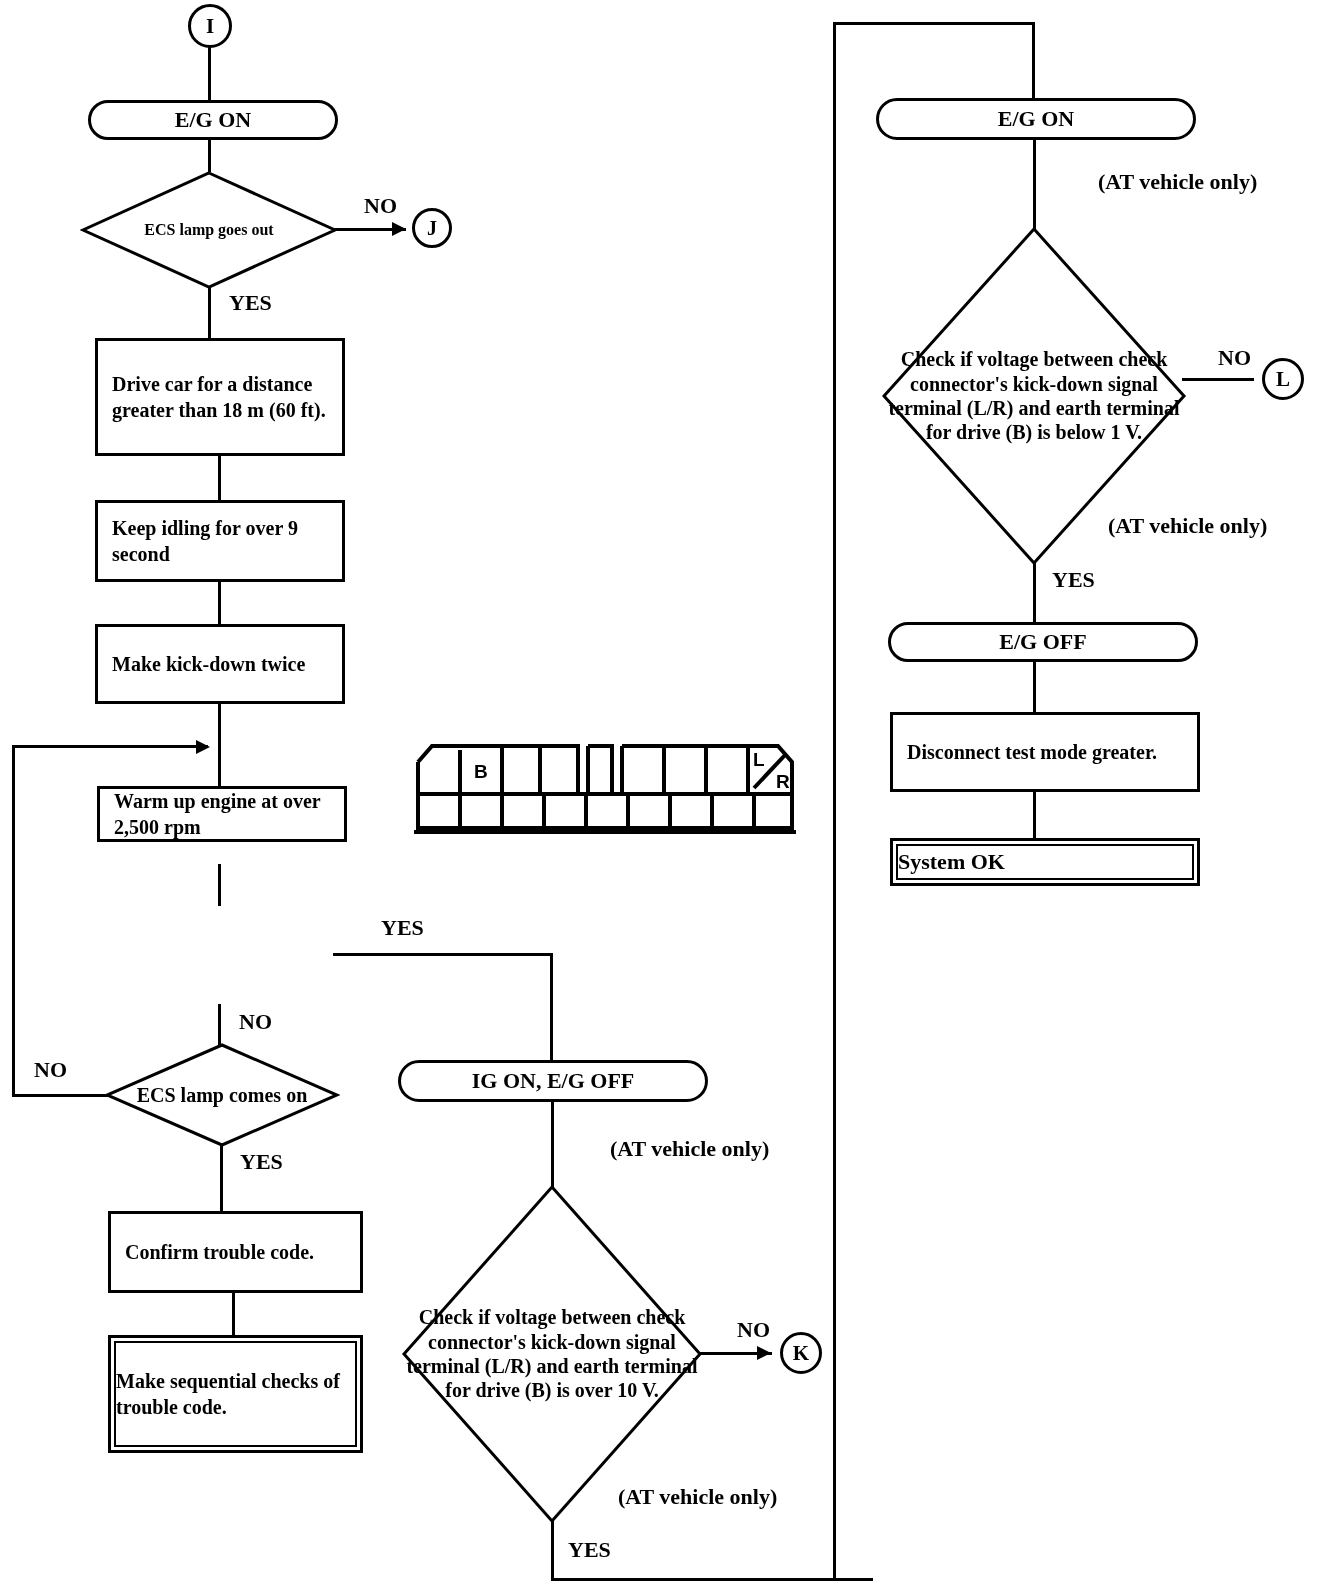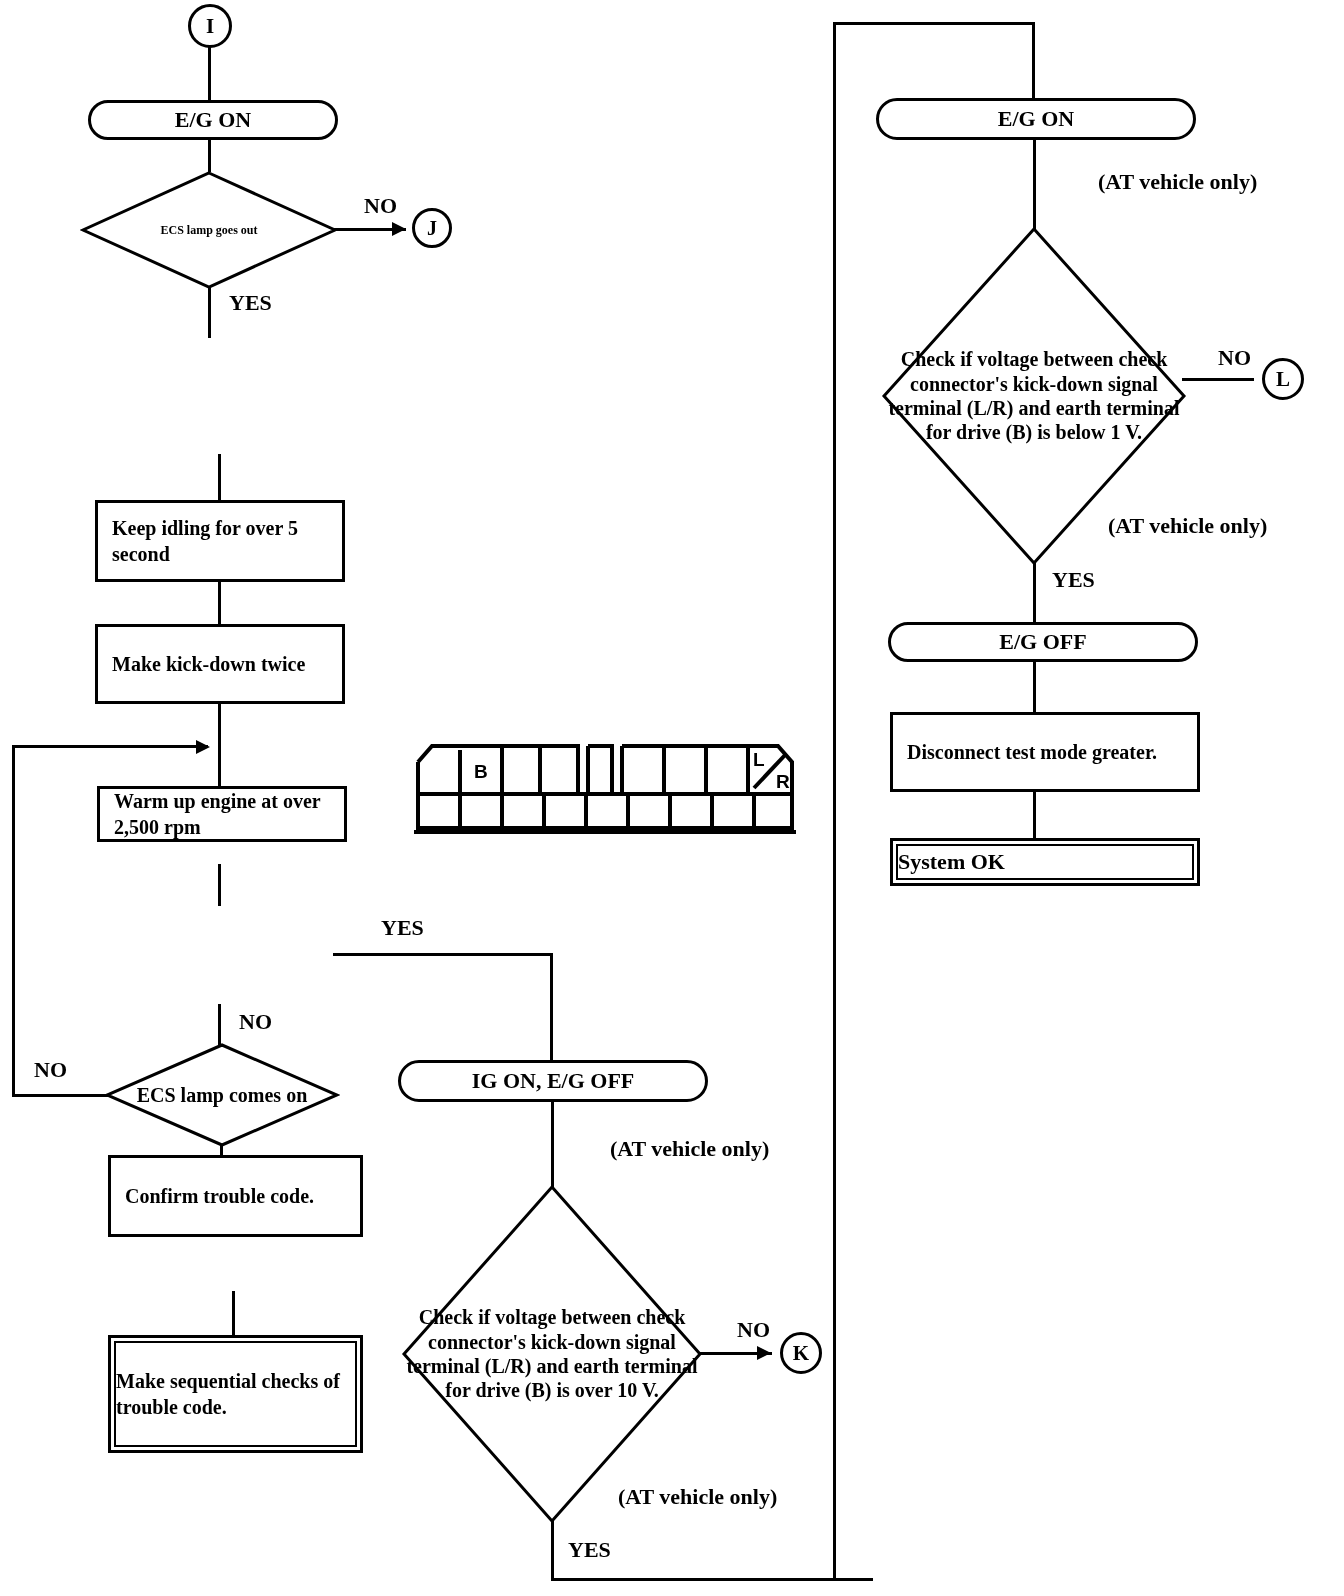--- a/index.html
+++ b/index.html
@@ -97,37 +97,42 @@
   <div class="ln vl" style="left:208px;top:46px;height:58px;"></div>
 
   <div class="stadium node" style="left:88px;top:100px;width:250px;height:40px;font-size:22px;">E/G ON</div>
 
   <div class="ln vl" style="left:208px;top:138px;height:34px;"></div>
 
   <div class="dia" style="left:80px;top:170px;width:258px;height:120px;">
     <svg width="258" height="120" viewBox="0 0 258 120">
       <polygon points="129,3 255,60 129,117 3,60" fill="#ffffff" stroke="#000000" stroke-width="3"></polygon>
     </svg>
-    <div class="dlabel" style="font-size:12px;">ECS lamp
+    <div class="dlabel" style="font-size:16px;">ECS lamp
 goes out</div>
   </div>
 
   <div class="ln hl" style="left:333px;top:228px;width:73px;"></div>
   <div class="arr-r" style="left:392px;top:222px;"></div>
   <div class="txt" style="left:364px;top:192px;font-size:22px;">NO</div>
   <div class="circ node" style="left:412px;top:208px;width:40px;height:40px;font-size:20px;">J</div>
 
   <div class="txt" style="left:229px;top:289px;font-size:22px;">YES</div>
   <div class="ln vl" style="left:208px;top:286px;height:52px;"></div>
 
+  <div class="pbox node" style="left:95px;top:338px;width:250px;height:118px;">
+    <div class="inner" style="font-size:20px;">Drive car for a
+distance greater than
+18 m (60 ft).</div>
+  </div>
   <div class="ln vl" style="left:218px;top:454px;height:48px;"></div>
 
   <div class="pbox node" style="left:95px;top:500px;width:250px;height:82px;">
     <div class="inner" style="font-size:20px;">Keep idling for over
-5 second</div>
+9 second</div>
   </div>
   <div class="ln vl" style="left:218px;top:580px;height:46px;"></div>
 
   <div class="pbox node" style="left:95px;top:624px;width:250px;height:80px;">
     <div class="inner" style="font-size:20px;text-align:right;">Make kick-down
 twice</div>
   </div>
   <div class="ln vl" style="left:218px;top:702px;height:84px;"></div>
 
   <div class="ln hl" style="left:12px;top:1094px;width:100px;"></div>
@@ -153,21 +158,21 @@
   <div class="dia" style="left:104px;top:1042px;width:236px;height:106px;">
     <svg width="236" height="106" viewBox="0 0 236 106">
       <polygon points="118,3 233,53 118,103 3,53" fill="#ffffff" stroke="#000000" stroke-width="3"></polygon>
     </svg>
     <div class="dlabel" style="font-size:20px;">ECS lamp
 comes on</div>
   </div>
   <div class="txt" style="left:240px;top:1148px;font-size:22px;">YES</div>
   <div class="ln vl" style="left:220px;top:1145px;height:68px;"></div>
 
-  <div class="pbox node" style="left:108px;top:1155px;width:255px;height:82px;">
+  <div class="pbox node" style="left:108px;top:1211px;width:255px;height:82px;">
     <div class="inner" style="font-size:20px;">Confirm trouble
 code.</div>
   </div>
   <div class="ln vl" style="left:232px;top:1291px;height:46px;"></div>
 
   <div class="dbox node" style="left:108px;top:1335px;width:255px;height:118px;">
     <div class="inner2">
       <div class="pad" style="font-size:20px;">Make sequential
 checks of trouble
 code.</div>

